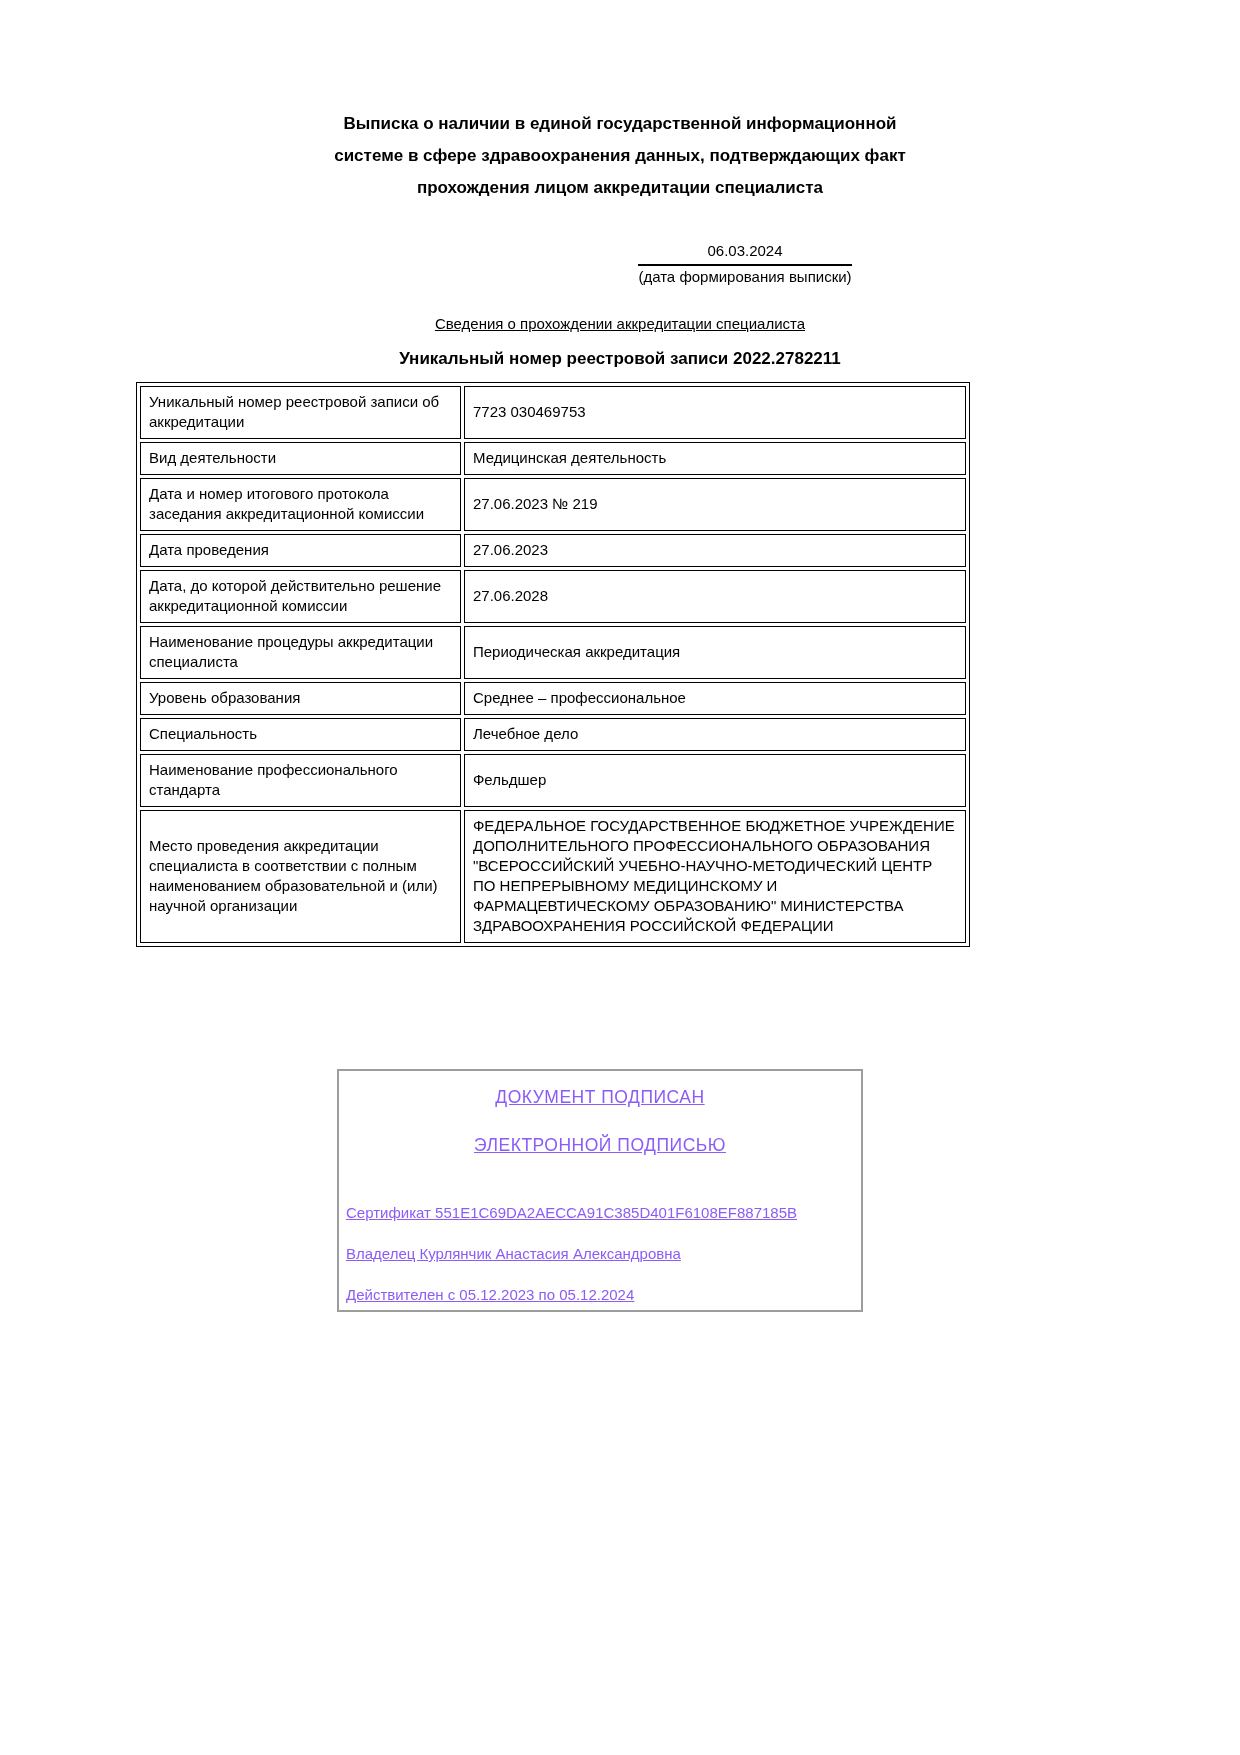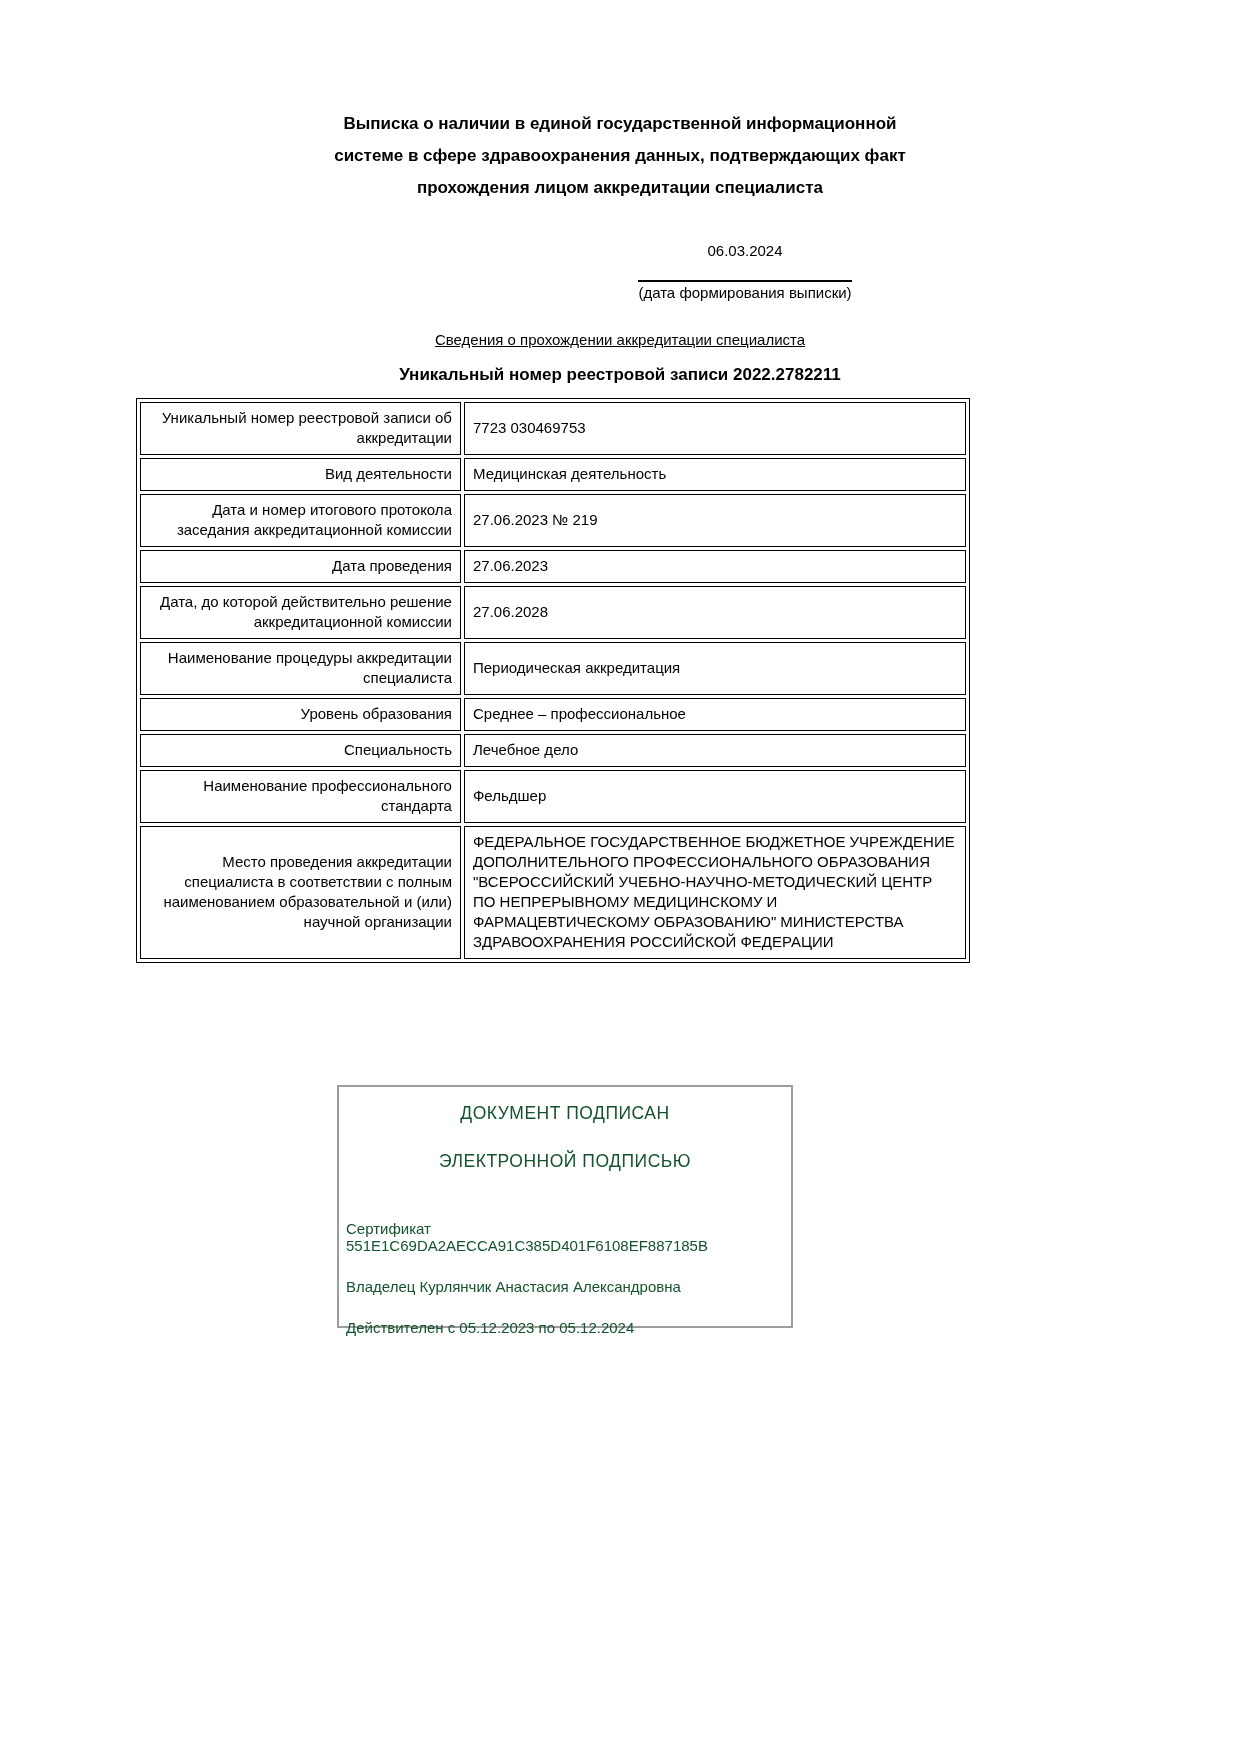--- a/index.html
+++ b/index.html
@@ -21,21 +21,21 @@
   }
   .date-block {
     margin-top: 38px;
     margin-left: 638px;
     width: 214px;
     text-align: center;
     font-size: 15px;
   }
   .date-value {
     display: block;
-    padding-bottom: 21px;
+    padding-bottom: 5px;
     border-bottom: 2px solid #000;
   }
   .date-caption {
     display: block;
     padding-top: 2px;
   }
   .intro {
     margin: 32px auto 0;
     width: 1030px;
     text-align: center;
@@ -62,29 +62,30 @@
     border: 1px solid #000;
     font-size: 15px;
     line-height: 20px;
   }
   table.acc-table td {
     border: 1.5px solid #000;
     padding: 5px 8px 6px 8px;
     vertical-align: middle;
     background: #ffffff;
   }
-  td.col-label { width: 39%; text-align: right; }
+  td.col-label { width: 39%; }
   td.col-value { width: 61%; }
   .sig-box {
     margin: 122px 0 0 337px;
-    width: 456px;
+    width: 526px;
     height: 243px;
     border: 2px solid #9d9d9d;
-    color: #14532d;
+    color: #8b5cf6;
     box-sizing: border-box;
+    text-decoration: underline;
   }
   .sig-head {
     text-align: center;
     font-size: 17.5px;
     letter-spacing: 0.5px;
   }
   .sig-head-1 { margin-top: 16px; }
   .sig-head-2 { margin-top: 27px; }
   .sig-line {
     margin-left: 7px;

